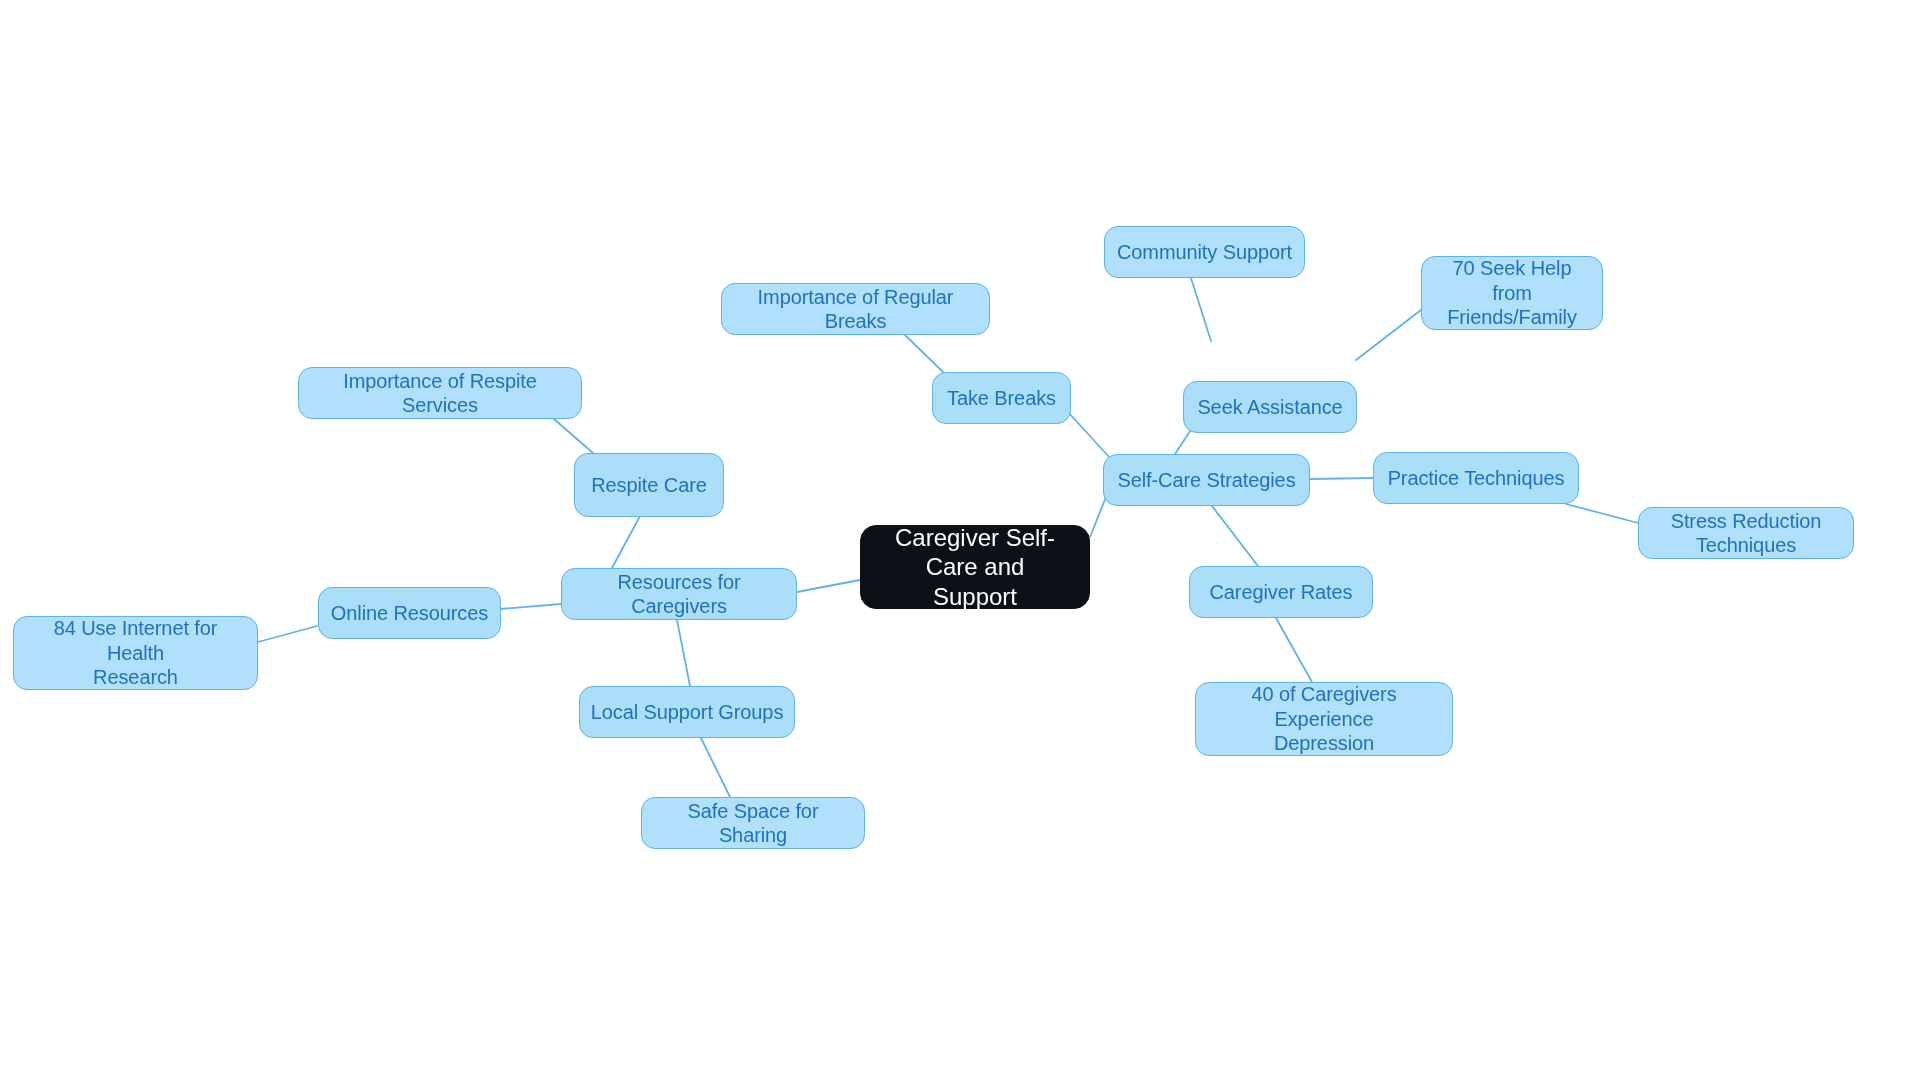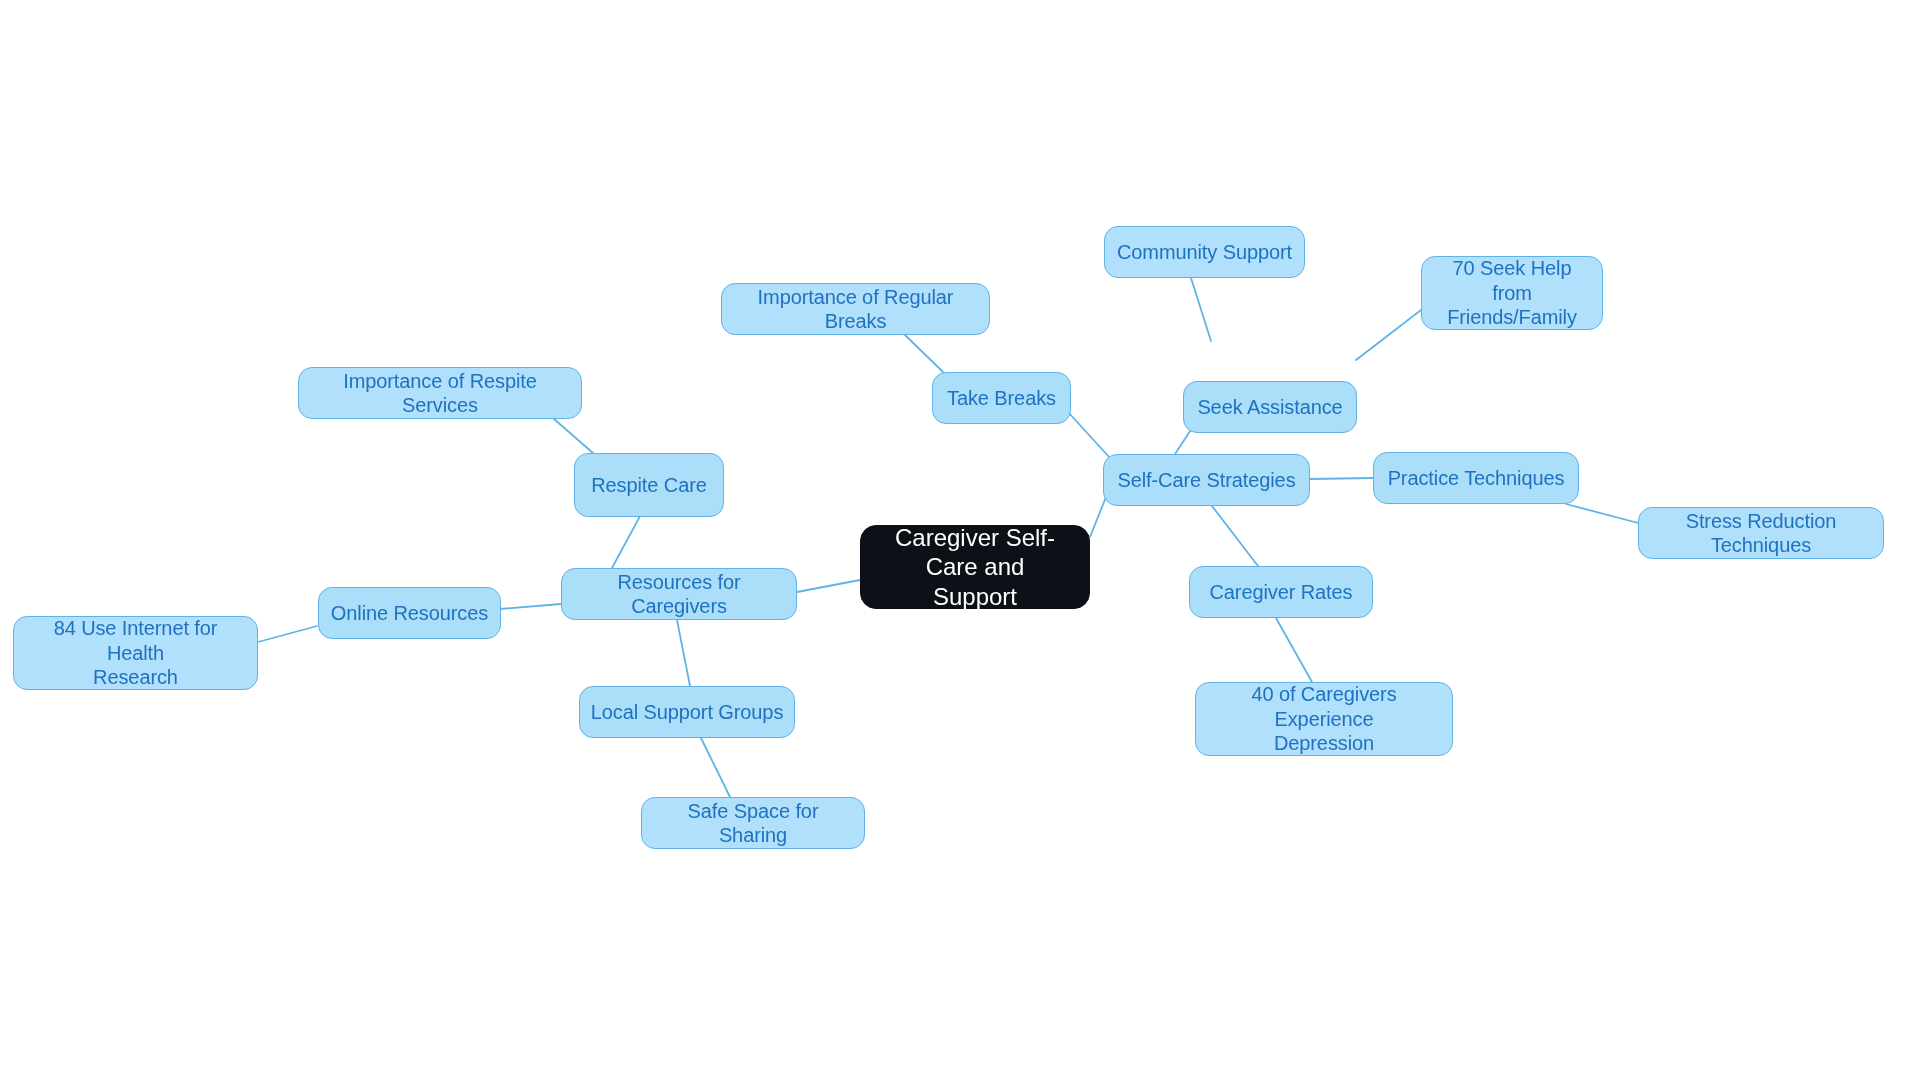--- a/index.html
+++ b/index.html
@@ -95,21 +95,21 @@
       <div class="node branch" style="left: 932px; top: 372px; width: 139px; height: 52px;"><span class="label">Take Breaks</span></div>
       <div class="node branch" style="left: 1183px; top: 341px; width: 174px; height: 52px; margin-top: 40px;"><span class="label">Seek Assistance</span></div>
       <div class="node branch" style="left: 1373px; top: 452px; width: 206px; height: 52px;"><span class="label">Practice Techniques</span></div>
       <div class="node branch" style="left: 1189px; top: 566px; width: 184px; height: 52px;"><span class="label">Caregiver Rates</span></div>
       <div class="node branch" style="left: 546px; top: 453px; width: 150px; height: 64px; margin-left: 28px;"><span class="label">Respite Care</span></div>
       <div class="node branch" style="left: 318px; top: 587px; width: 183px; height: 52px;"><span class="label">Online Resources</span></div>
       <div class="node branch" style="left: 579px; top: 686px; width: 216px; height: 52px;"><span class="label">Local Support Groups</span></div>
       <div class="node leaf" style="left: 1104px; top: 226px; width: 201px; height: 52px;"><span class="label">Community Support</span></div>
       <div class="node leaf" style="left: 1421px; top: 256px; width: 182px; height: 74px;"><span class="label">70 Seek Help from
 Friends/Family</span></div>
-      <div class="node leaf" style="left: 1638px; top: 507px; width: 246px; height: 52px;"><span class="label">Stress Reduction Techniques</span></div>
+      <div class="node leaf" style="left: 1638px; top: 507px; width: 216px; height: 52px;"><span class="label">Stress Reduction Techniques</span></div>
       <div class="node leaf" style="left: 1195px; top: 682px; width: 258px; height: 74px;"><span class="label">40 of Caregivers Experience
 Depression</span></div>
       <div class="node leaf" style="left: 721px; top: 283px; width: 269px; height: 52px;"><span class="label">Importance of Regular Breaks</span></div>
       <div class="node leaf" style="left: 298px; top: 367px; width: 284px; height: 52px;"><span class="label">Importance of Respite Services</span></div>
       <div class="node leaf" style="left: 13px; top: 616px; width: 245px; height: 74px;"><span class="label">84 Use Internet for Health
 Research</span></div>
       <div class="node leaf" style="left: 641px; top: 797px; width: 224px; height: 52px;"><span class="label">Safe Space for Sharing</span></div>
     </div>
 </div>
 

